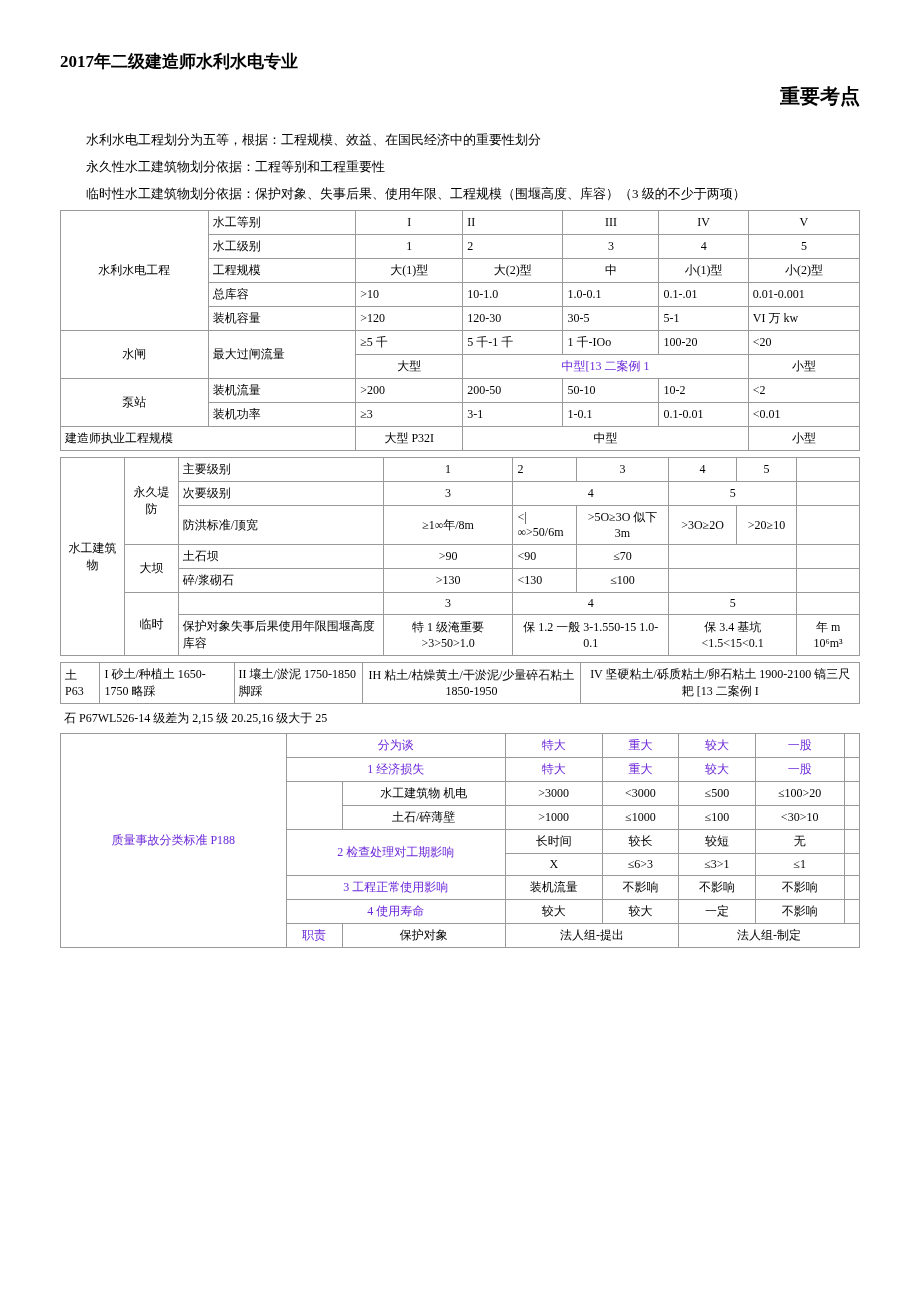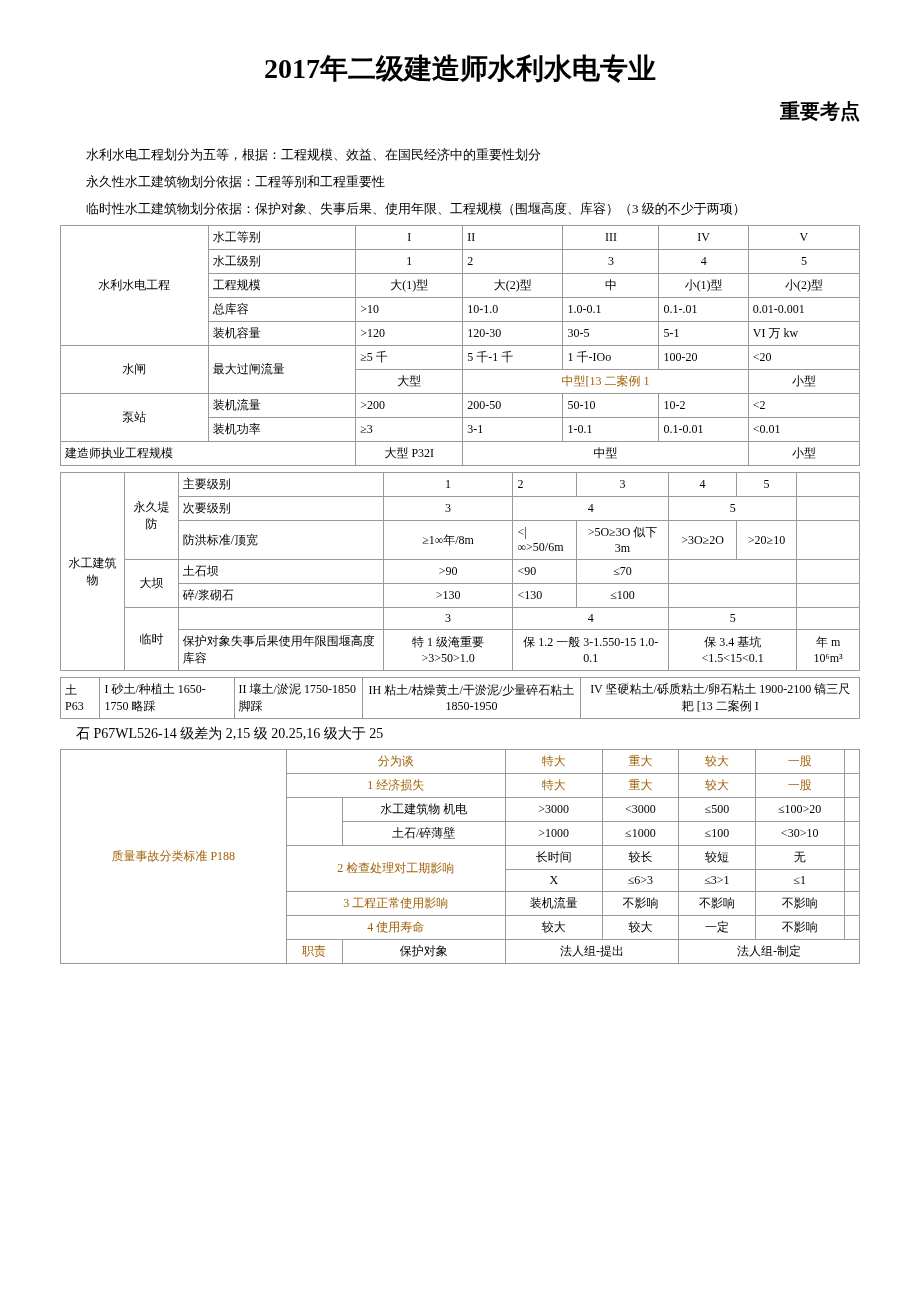--- a/index.html
+++ b/index.html
@@ -1,24 +1,24 @@
 <!DOCTYPE html>
 <html><head>
 <meta charset="utf-8">
 <style>
 body{font-family:"SimSun","宋体",serif;font-size:13px;margin:0;padding:40px 60px;color:#000;width:800px}
-.title1{text-align:center;font-size:28px;font-weight:bold;margin:10px 0}
+.title1{font-size:17px;font-weight:bold;margin:10px 0}
 .title2{text-align:right;font-size:20px;font-weight:bold;margin:10px 0 20px}
 .para{text-indent:2em;margin:6px 0;line-height:1.6}
 table{border-collapse:collapse;width:100%;margin:6px 0;font-size:12px}
 td,th{border:1px solid #999;padding:3px 4px;text-align:left;vertical-align:middle}
 .center{text-align:center}
-.red{color:#a16207}
+.red{color:#6d28d9}
 .nowrap{white-space:nowrap}
-.note{font-size:14px;margin:6px 16px}
+.note{font-size:12px;margin:6px 4px}
 </style>
 </head>
 <body>
 
 <div class="title1">2017年二级建造师水利水电专业</div>
 <div class="title2">重要考点</div>
 
 <p class="para">水利水电工程划分为五等，根据：工程规模、效益、在国民经济中的重要性划分</p>
 <p class="para">永久性水工建筑物划分依据：工程等别和工程重要性</p>
 <p class="para">临时性水工建筑物划分依据：保护对象、失事后果、使用年限、工程规模（围堰高度、库容）（3 级的不少于两项）</p>

